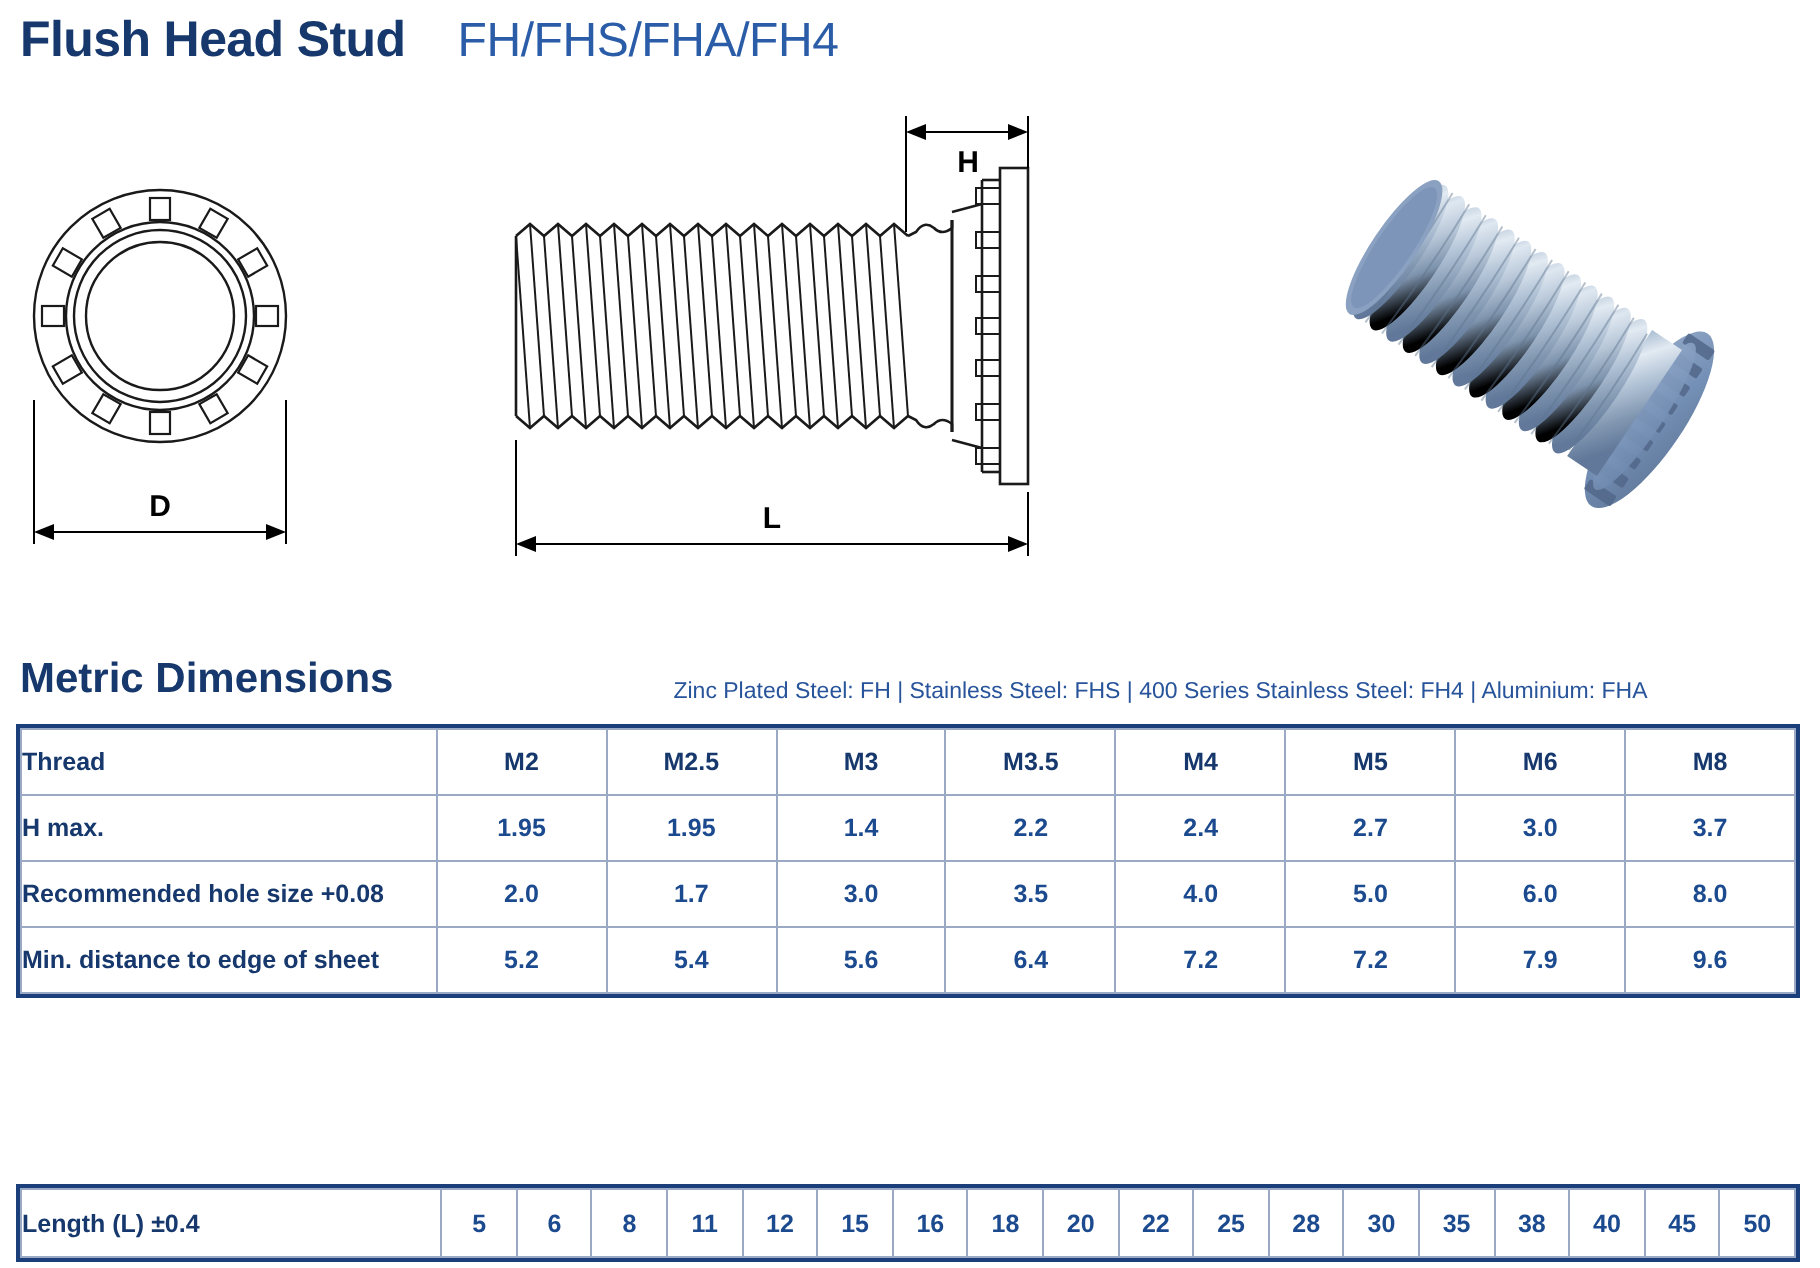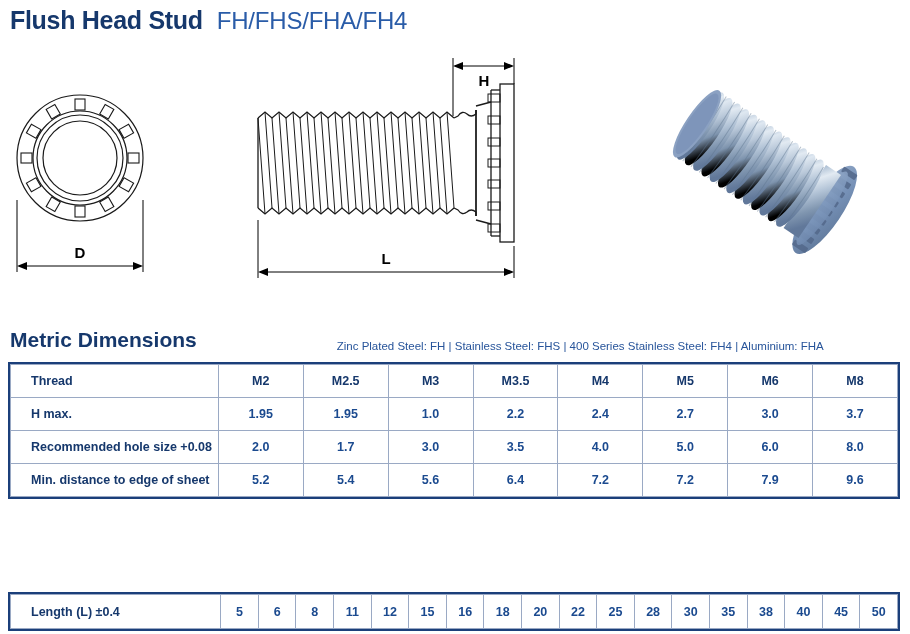--- a/index.html
+++ b/index.html
@@ -9,21 +9,21 @@
     width: 910px; height: 634px;
     background: #ffffff;
     font-family: "Liberation Sans", sans-serif;
     overflow: hidden;
   }
   .page { position: relative; width: 910px; height: 634px; }
 
   
   .title-row {
     position: absolute; left: 10px; top: 6px;
-    display: flex; align-items: baseline; gap: 14px;
+    display: flex; align-items: baseline; gap: 26px;
   }
   .title-main {
     font-size: 25px; font-weight: bold; color: #16386c;
     letter-spacing: -0.3px;
   }
   .title-sub {
     font-size: 24px; font-weight: normal; color: #2a5ca8;
     letter-spacing: -0.2px;
   }
 
@@ -67,21 +67,21 @@
     font-weight: bold;
     padding: 0 2px;
   }
   .t-len td { height: 34px; }
 
   
   .t-main, .t-len { outline: 2px solid #1b3f7a; outline-offset: 0px; }
 
   td.label {
     text-align: left;
-    padding-left: 20px;
+    padding-left: 0;
     width: 208px;
     color: #16386c;
   }
   td.val { width: 85px; color: #1b4a8f; }
   td.lenval { width: 37.2px; color: #1b4a8f; }
   td.headcell { color: #16386c; }
 </style>
 </head>
 <body>
 
@@ -347,21 +347,21 @@
         <td class="val headcell">M5</td>
         <td class="val headcell">M6</td>
         <td class="val headcell">M8</td>
       </tr>
 
 
       <tr>
         <td class="label">H max.</td>
         <td class="val">1.95</td>
         <td class="val">1.95</td>
-        <td class="val">1.0</td>
+        <td class="val">1.4</td>
         <td class="val">2.2</td>
         <td class="val">2.4</td>
         <td class="val">2.7</td>
         <td class="val">3.0</td>
         <td class="val">3.7</td>
       </tr>
 
 
       <tr>
         <td class="label">Recommended hole size +0.08</td>

